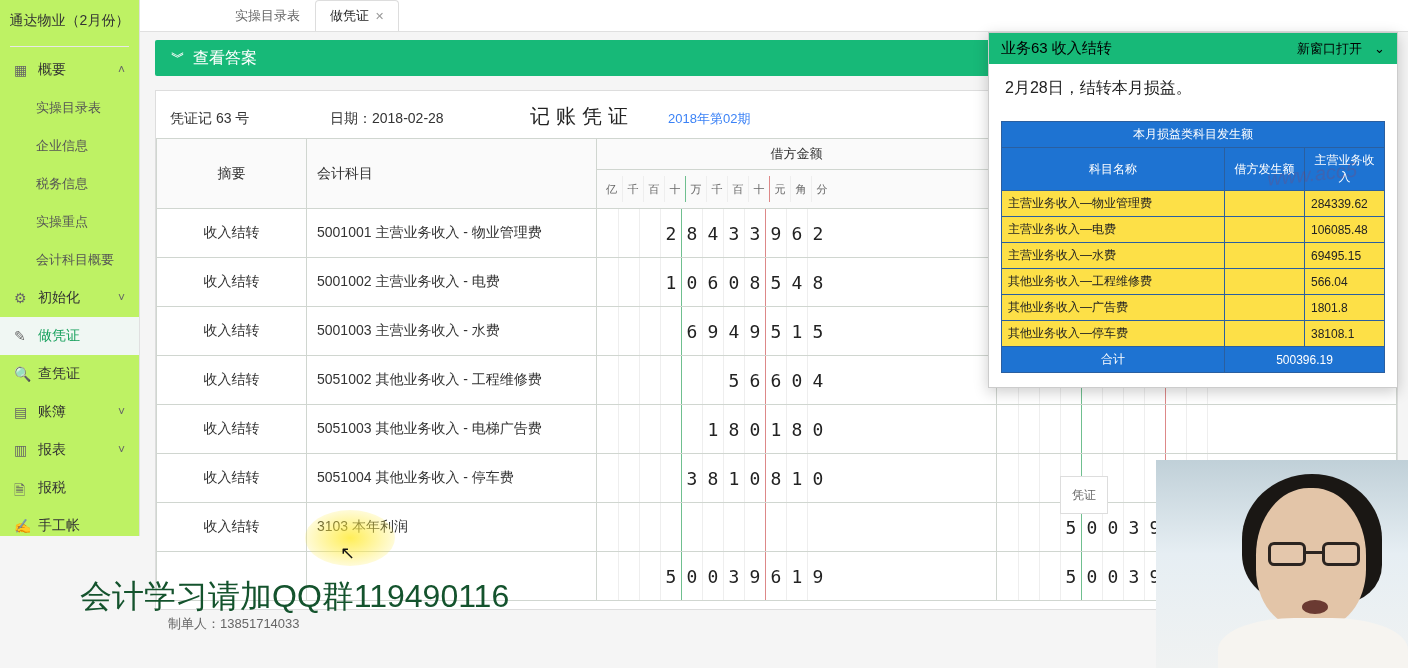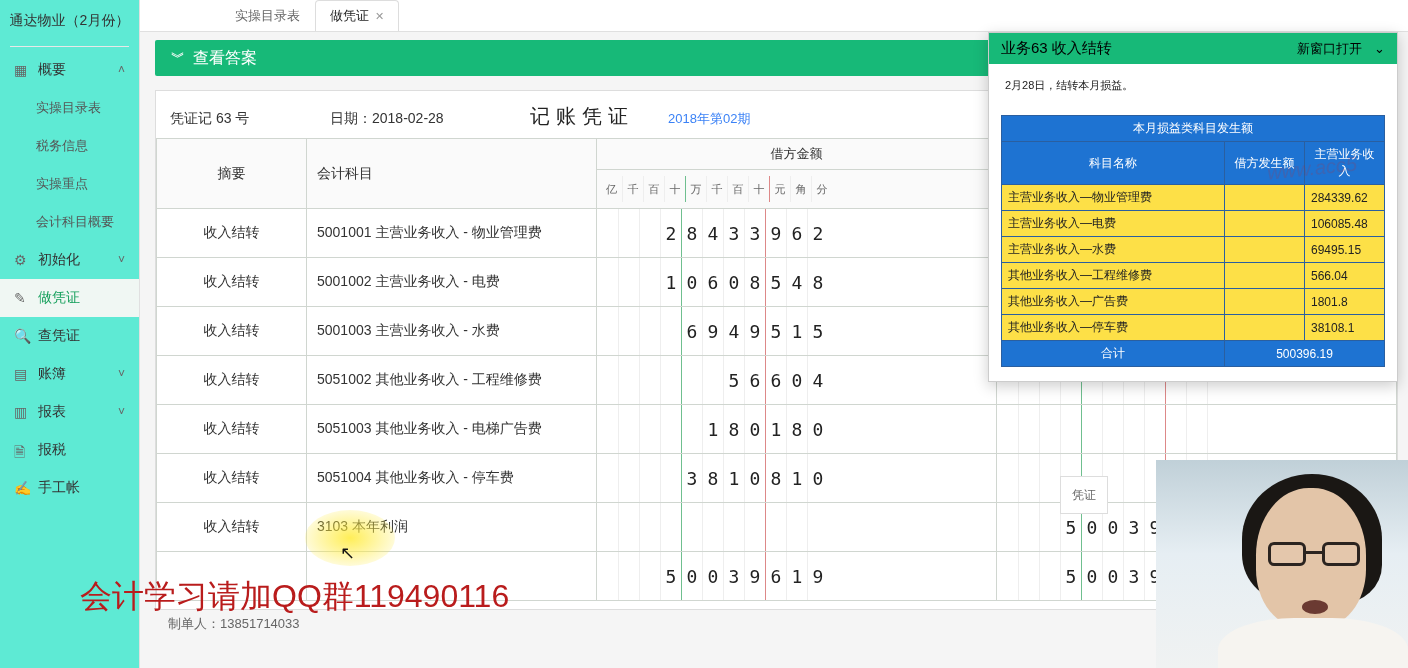--- a/index.html
+++ b/index.html
@@ -1,17 +1,17 @@
 <!DOCTYPE html>
 <html><head>
 <meta charset="utf-8">
 <style>
 *{box-sizing:border-box;margin:0;padding:0;font-family:"Microsoft YaHei","PingFang SC",sans-serif}
 body{width:1408px;height:668px;background:#f5f5f5;overflow:hidden;position:relative}
-.sidebar{position:absolute;left:0;top:0;width:140px;height:668px;background:#5eead4;border-right:1px solid #e0e0e0;overflow:hidden}
+.sidebar{position:absolute;left:0;top:0;width:140px;height:536px;background:#bef264;border-right:1px solid #e0e0e0;overflow:hidden}
 .sidebar-title{padding:12px 8px;text-align:center;font-size:14px;color:#333;font-weight:500}
 .sidebar-sep{height:1px;background:#e8e8e8;margin:4px 10px}
 .side-item{display:flex;align-items:center;justify-content:space-between;padding:10px 14px;font-size:14px;color:#333;cursor:pointer}
 .side-item .ico{width:16px;height:16px;display:inline-block;margin-right:8px;color:#666}
 .side-item .lbl{flex:1}
 .side-item .chev{font-size:12px;color:#666}
 .side-sub{padding:10px 14px 10px 36px;font-size:13px;color:#555;cursor:pointer}
 .side-item.active{background:#f0f7f3;color:#16a05c}
 .tabs{position:absolute;left:140px;top:0;right:0;height:32px;background:#fff;border-bottom:1px solid #e0e0e0;display:flex;align-items:flex-end;padding-left:80px}
 .tab{padding:6px 14px;font-size:13px;color:#666;border:1px solid transparent;border-bottom:none;cursor:pointer;display:flex;align-items:center;gap:6px}
@@ -33,27 +33,27 @@
 .vtbl tr{height:48px}
 .vtbl thead tr{height:28px}
 .digitrow{display:flex;height:100%;align-items:center}
 .digitcell{width:21px;height:48px;border-left:1px solid #eee;display:flex;align-items:center;justify-content:center;font-size:18px;color:#222;font-family:monospace}
 .digitcell:first-child{border-left:none}
 .digitcell.b-wan{border-left:1px solid #6fbf8f}
 .digitcell.b-yuan{border-left:1px solid #d88}
 .unitrow .digitcell{height:26px;font-size:11px;color:#666;font-family:inherit}
 .highlight{position:absolute;left:305px;top:510px;width:90px;height:56px;border-radius:50%;background:radial-gradient(rgba(255,235,59,.85),rgba(255,235,59,.2) 70%,transparent);pointer-events:none;z-index:8}
 .cursor{position:absolute;left:340px;top:542px;font-size:18px;color:#111;z-index:9;pointer-events:none}
-.footer-overlay{position:absolute;left:80px;top:575px;font-size:32px;color:#b91c1c;font-weight:500;z-index:7;pointer-events:none}
+.footer-overlay{position:absolute;left:80px;top:575px;font-size:32px;color:#14532d;font-weight:500;z-index:7;pointer-events:none}
 .maker{position:absolute;left:168px;top:615px;font-size:13px;color:#666}
 .floatpanel{position:absolute;right:10px;top:32px;width:410px;background:#fff;border:1px solid #ccc;box-shadow:0 4px 14px rgba(0,0,0,.2);z-index:20}
 .fp-head{background:#17b978;color:#000000;padding:6px 12px;display:flex;justify-content:space-between;align-items:flex-end;font-size:15px}
 .fp-head .neww{font-size:13px;cursor:pointer}
 .fp-head .chev{font-size:13px;margin-left:8px}
-.fp-desc{padding:14px 16px;font-size:11px;color:#222}
+.fp-desc{padding:14px 16px;font-size:16px;color:#222}
 .fp-tablewrap{padding:8px 12px 14px;position:relative}
 .fp-tbl{width:100%;border-collapse:collapse;font-size:12px}
 .fp-tbl th,.fp-tbl td{border:1px solid #2a5fa0;padding:4px 6px}
 .fp-tbl th{background:#1e73d2;color:#fff;text-align:center;font-weight:500}
 .fp-tbl td{background:#fde047;color:#222}
 .fp-tbl td.num{}
 .fp-tbl tr.total td{background:#1e73d2;color:#fff;text-align:center;font-weight:500}
 .wm{position:absolute;right:40px;top:50px;font-size:20px;color:rgba(200,40,40,.18);font-style:italic;transform:rotate(-6deg);pointer-events:none}
 .sidecard{position:absolute;right:300px;top:476px;width:48px;height:38px;background:#fff;border:1px solid #ddd;font-size:12px;color:#666;display:flex;align-items:center;justify-content:center}
 .webcam{position:absolute;right:0;bottom:0;width:252px;height:208px;background:linear-gradient(180deg,#c0d0d8 0%,#e6eef3 45%,#f0f2f2 100%);z-index:30;overflow:hidden}
@@ -73,20 +73,21 @@
 <div class="sidebar">
   <div class="sidebar-title">通达物业（2月份）</div>
   <div class="sidebar-sep"></div>
   <div id="side-items">
       <div class="side-item">
         <span class="ico">▦</span>
         <span class="lbl">概要</span>
         <span class="chev">˄</span>
       </div>
       <div class="side-sub">实操目录表</div>
+      <div class="side-sub">企业信息</div>
       <div class="side-sub">税务信息</div>
       <div class="side-sub">实操重点</div>
       <div class="side-sub">会计科目概要</div>
       <div class="side-item">
         <span class="ico">⚙</span>
         <span class="lbl">初始化</span>
         <span class="chev">˅</span>
       </div>
       <div class="side-item active">
         <span class="ico">✎</span>

